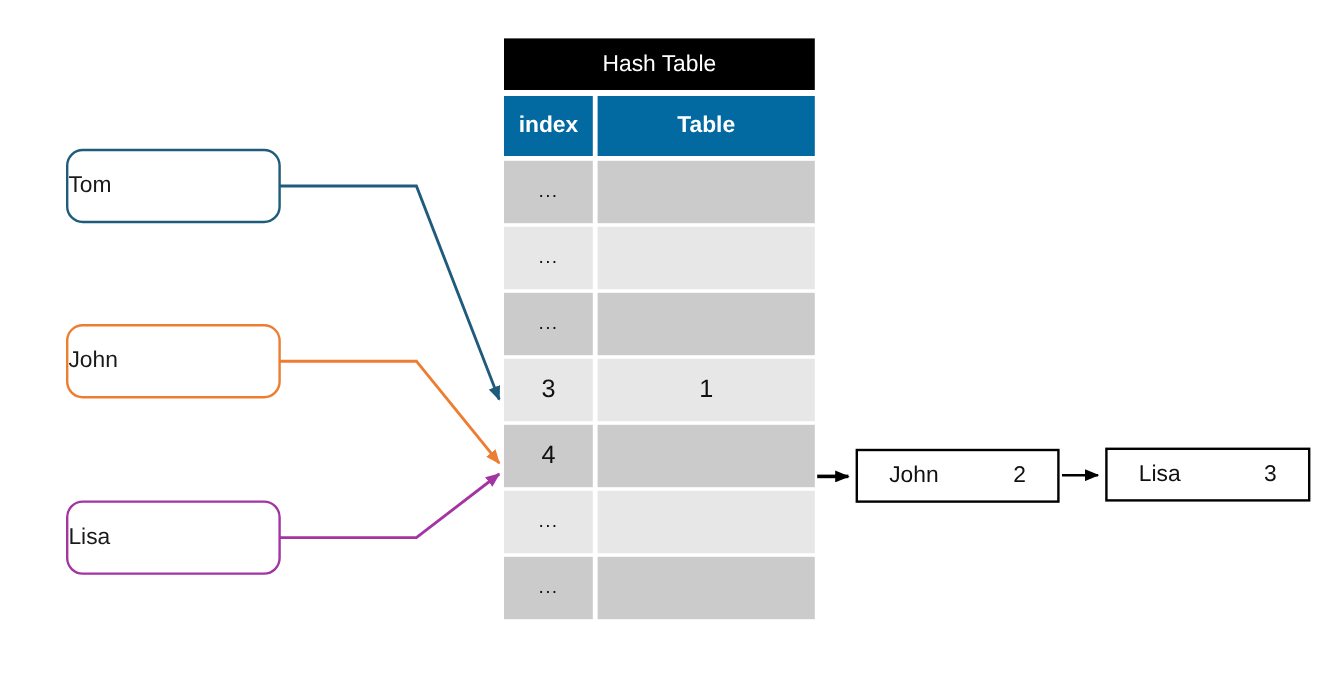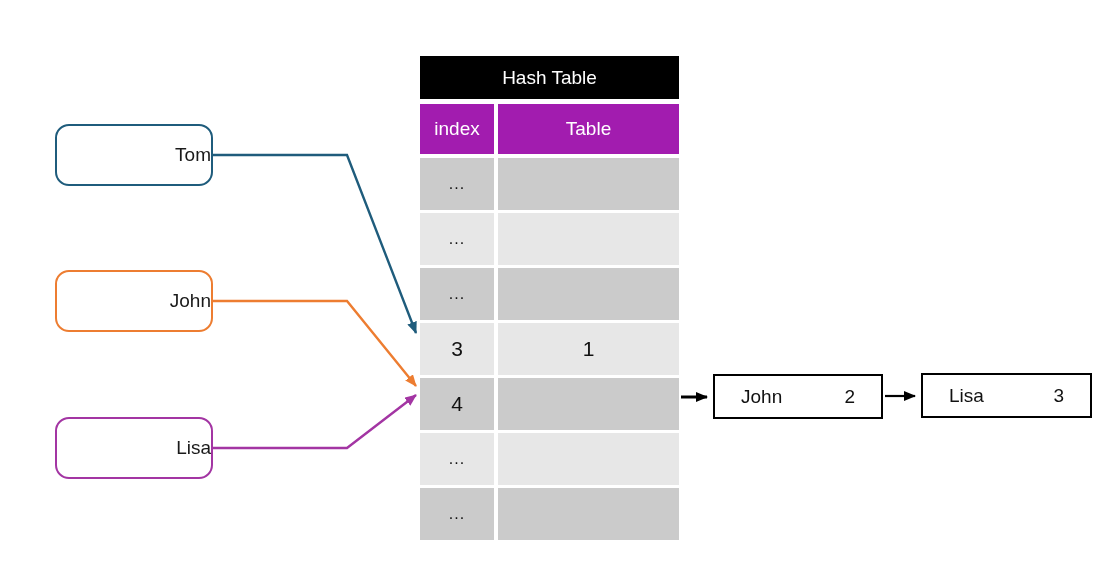--- a/index.html
+++ b/index.html
@@ -14,53 +14,53 @@
   .arrow-layer {
     position: absolute;
     left: 0; top: 0;
     width: 1117px; height: 574px;
     pointer-events: none;
   }
   
   .key-box {
     position: absolute;
     left: 55px;
-    width: 158px;
+    width: 179px;
     height: 62px;
     box-sizing: border-box;
     border: 2.5px solid #444;
     border-radius: 14px;
     background: #ffffff;
     display: flex;
     align-items: center;
-    justify-content: flex-end;
+    justify-content: flex-start;
     font-size: 19px;
     color: #1a1a1a;
   }
   .key-tom  { top: 124px; border-color: #1F5C7C; }
   .key-john { top: 270px; border-color: #ED7D31; }
   .key-lisa { top: 417px; border-color: #A335A3; }
 
   
-  .hash-table { position: absolute; left: 420px; top: 56px; width: 259px; }
+  .hash-table { position: absolute; left: 420px; top: 32px; width: 259px; }
   .ht-title {
     height: 43px;
     background: #000000;
     color: #ffffff;
     display: flex;
     align-items: center;
     justify-content: center;
     font-size: 19px;
     margin-bottom: 5px;
   }
   .ht-header { display: flex; gap: 4px; height: 50px; margin-bottom: 4px; }
   .ht-header .cell {
-    background: #a21caf;
+    background: #0369a1;
     color: #ffffff;
-    font-weight: normal;
+    font-weight: bold;
     font-size: 19px;
     display: flex;
     align-items: center;
     justify-content: center;
     text-align: right;
   }
   .cell.idx { width: 74px; }
   .cell.val { flex: 1; }
   .trow { display: flex; gap: 4px; height: 52px; margin-bottom: 3px; }
   .trow .cell {

